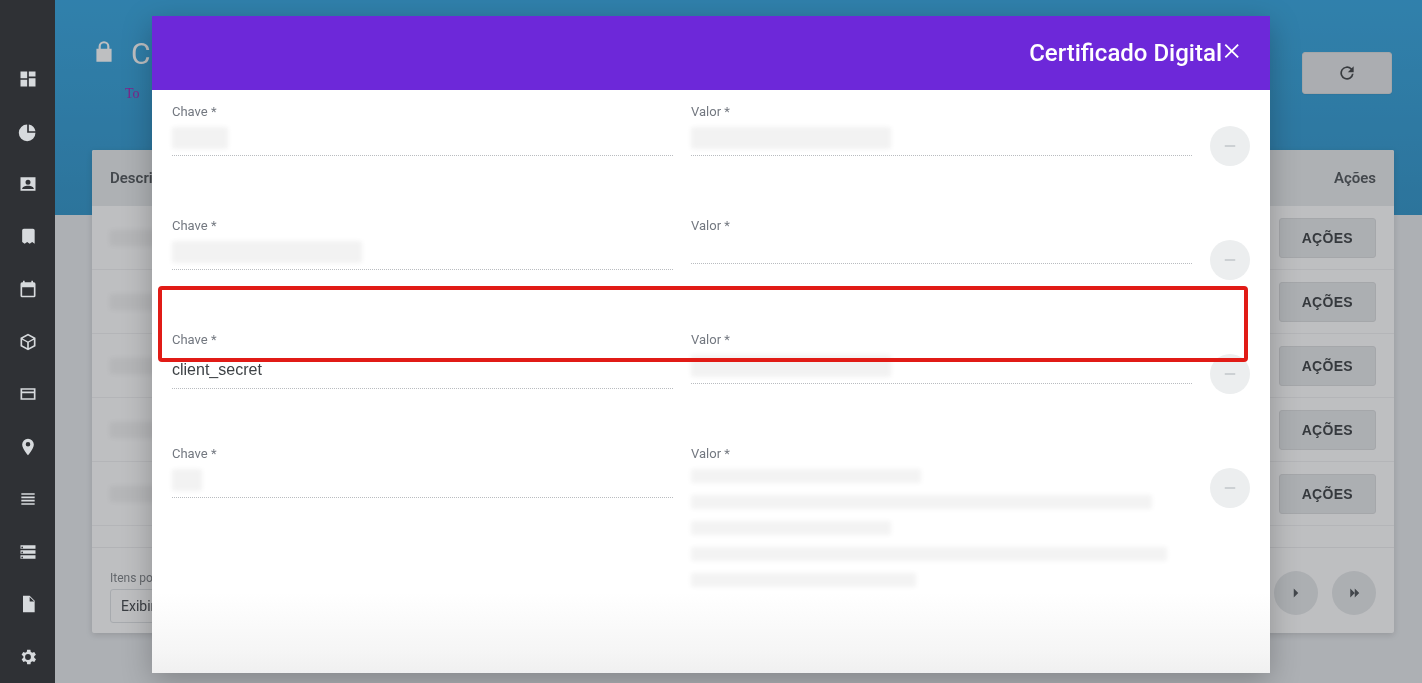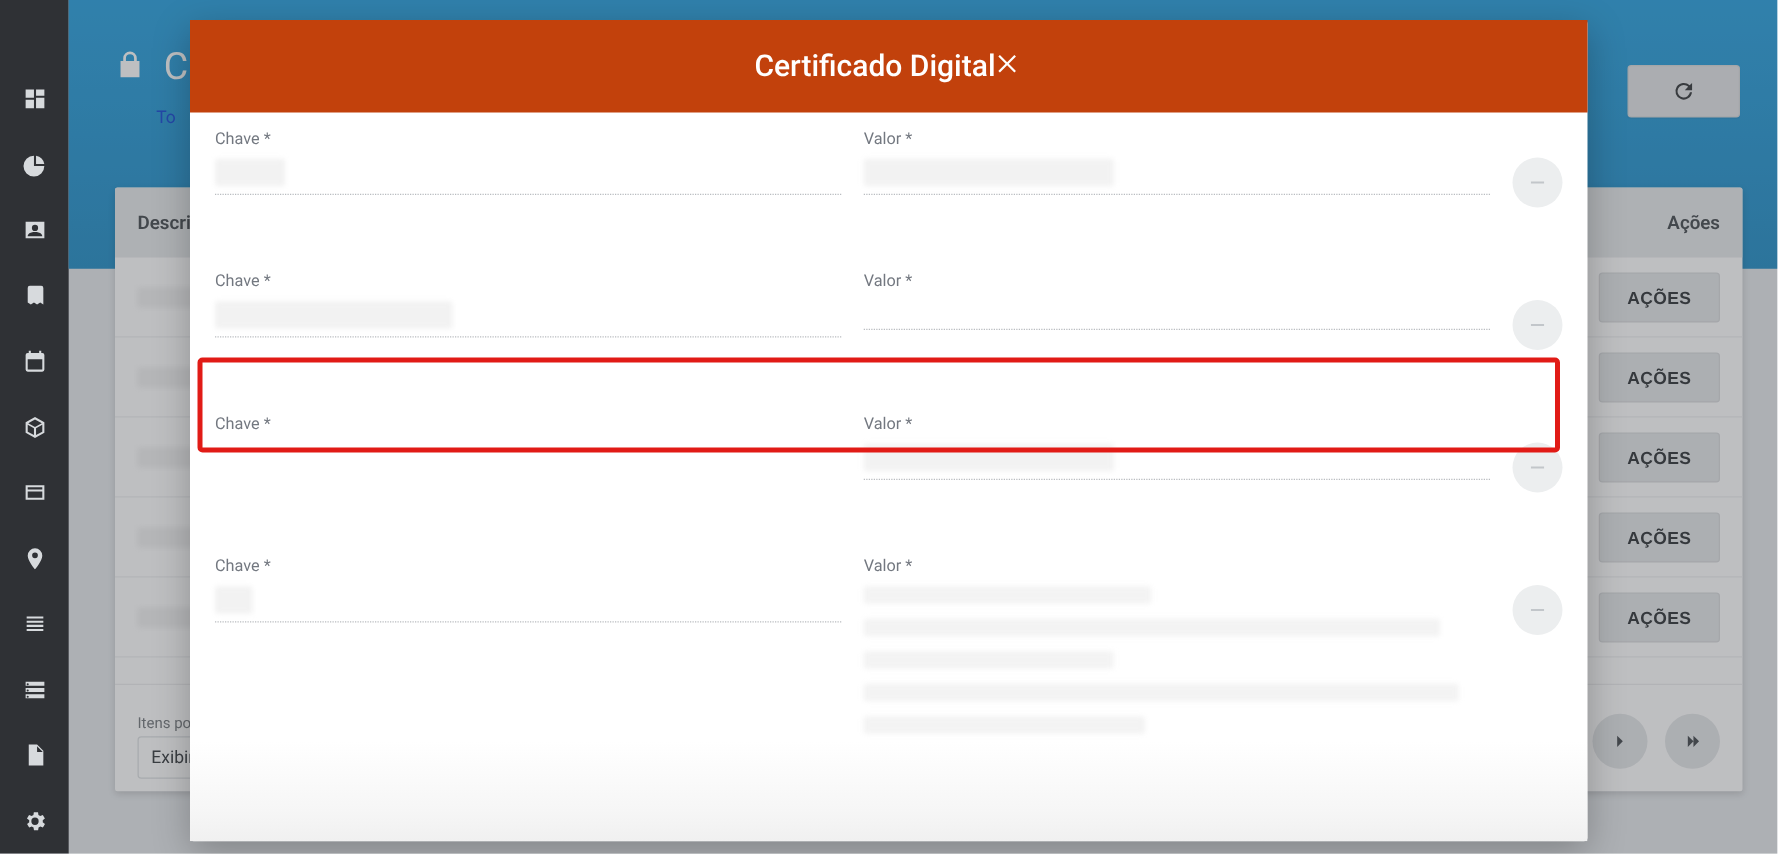--- a/index.html
+++ b/index.html
@@ -22,21 +22,21 @@
   .sidebar .bottom { margin-top: auto; }
 
   
   .banner {
     position: absolute; left: 55px; right: 0; top: 0; height: 215px;
     background: linear-gradient(180deg,#2fa3e0 0%, #2991c8 100%);
   }
   .page-header { position: absolute; left: 55px; right: 0; top: 36px; padding: 0 36px; color: #fff; display:flex; align-items:center; }
   .page-header .lock svg { width: 26px; height: 26px; fill: #fff; margin-right: 14px; }
   .page-header h1 { font-weight: 400; font-size: 30px; letter-spacing: .3px; }
-  .page-sub { position: absolute; left: 125px; top: 86px; color: #1d4ed8; font-size: 14px; }
+  .page-sub { position: absolute; left: 125px; top: 86px; color: #a21caf; font-size: 14px; font-family: Liberation Serif, serif; }
 
   
   .refresh-btn {
     position: absolute; right: 30px; top: 52px; width: 90px; height: 42px;
     background: #e3e5e7; border: 1px solid #d7dadc; border-radius: 3px;
     display:flex; align-items:center; justify-content:center;
     box-shadow: 0 1px 1px rgba(0,0,0,.05);
   }
   .refresh-btn svg { width: 20px; height: 20px; fill: #3a3d40; }
 
@@ -82,22 +82,22 @@
   .overlay {
     position:absolute; left:55px; right:0; top:0; bottom:0;
     background: rgba(54,57,61,.32);
   }
   .modal {
     position:absolute; left:152px; right:152px; top:16px; bottom:10px;
     background:#fff; border-radius:3px; box-shadow:0 8px 30px rgba(0,0,0,.25);
     display:flex; flex-direction:column;
   }
   .modal-header {
-    height: 74px; background:#c2410c; color:#fff;
-    display:flex; align-items:center; justify-content:center;
+    height: 74px; background:#6d28d9; color:#fff;
+    display:flex; align-items:center; justify-content:flex-end;
     padding: 0 26px;
   }
   .modal-header h2 { font-weight:500; font-size:24px; }
   .modal-close { cursor:pointer; }
   .modal-close svg{ width:22px;height:22px; fill:#fff;}
   .modal-body { flex:1; overflow-y:auto; padding: 0 12px 4px 12px; position: relative; }
   .modal-scrollfade { position:absolute; left:0;right:0;bottom:0;height:80px;
     background:linear-gradient(180deg, rgba(255,255,255,0), #f6f6f6 70%, #f0f0f0);
     pointer-events:none;}
 
@@ -310,20 +310,21 @@
       <div class="kv-remove">
           <svg viewBox="0 0 24 24">
             <path d="M5 11h14v2H5z"></path>
           </svg>
         </div>
     </div>
 
     <div class="kv-row" id="hlrow" style="margin-top:30px">
       <div class="kv-col">
         <span class="kv-label">Chave *</span>
+        <input class="kv-input" value="client_secret" style="">
       </div>
       <div class="kv-col">
         <span class="kv-label">Valor *</span>
         <div class="kv-blur-block" style="width:200px"></div>
         <div style="border-bottom:1px dotted #b9bcc0"></div>
       </div>
       <div class="kv-remove">
           <svg viewBox="0 0 24 24">
             <path d="M5 11h14v2H5z"></path>
           </svg>

